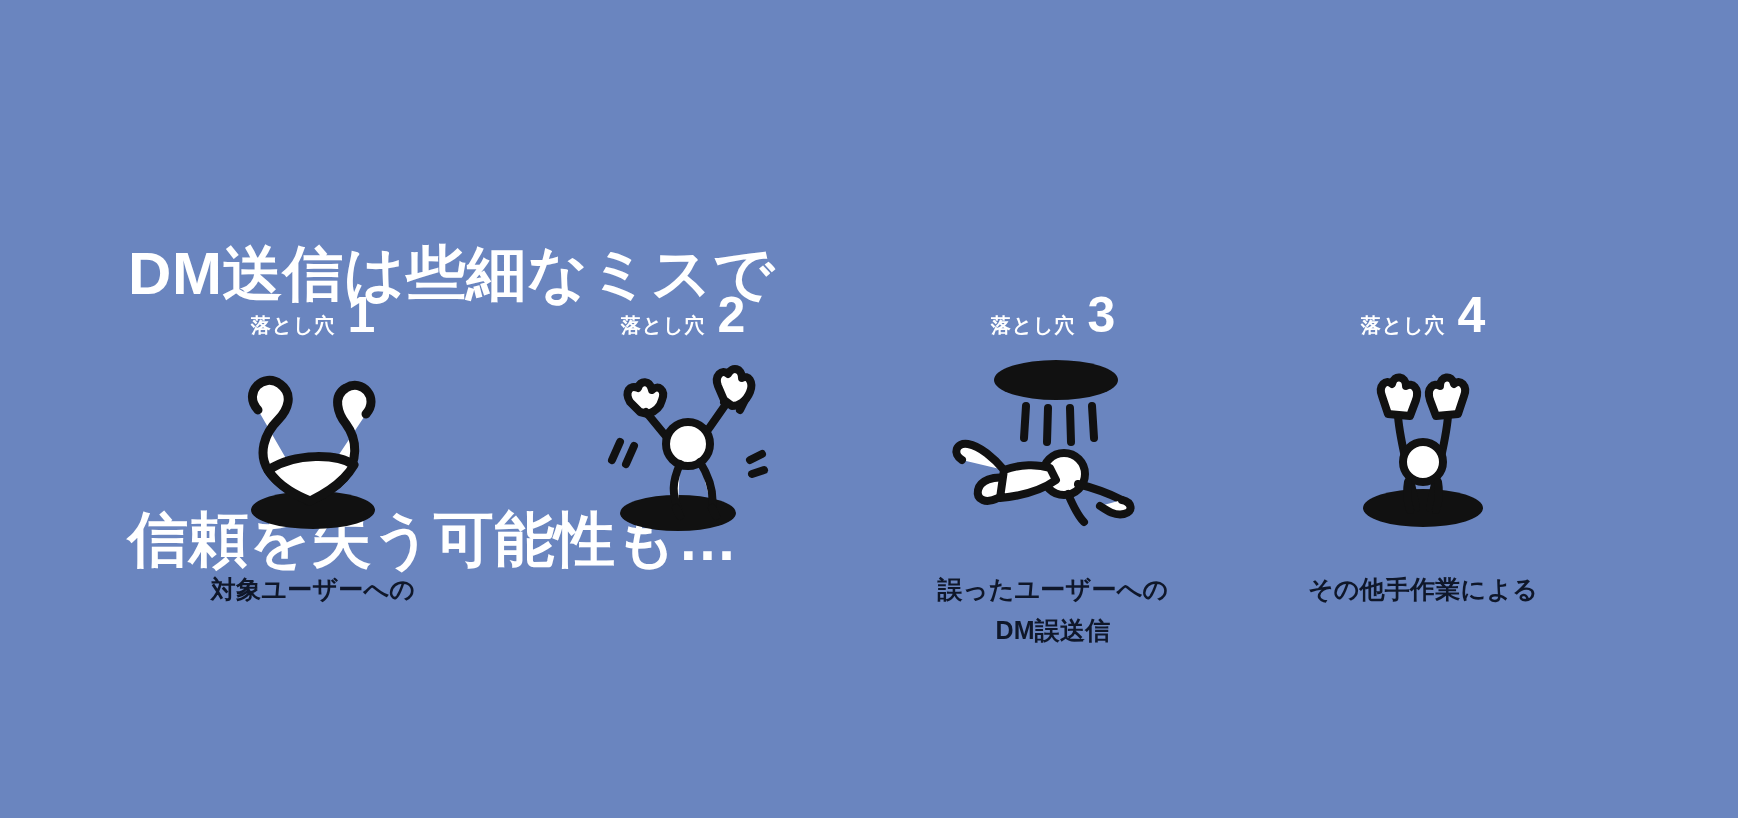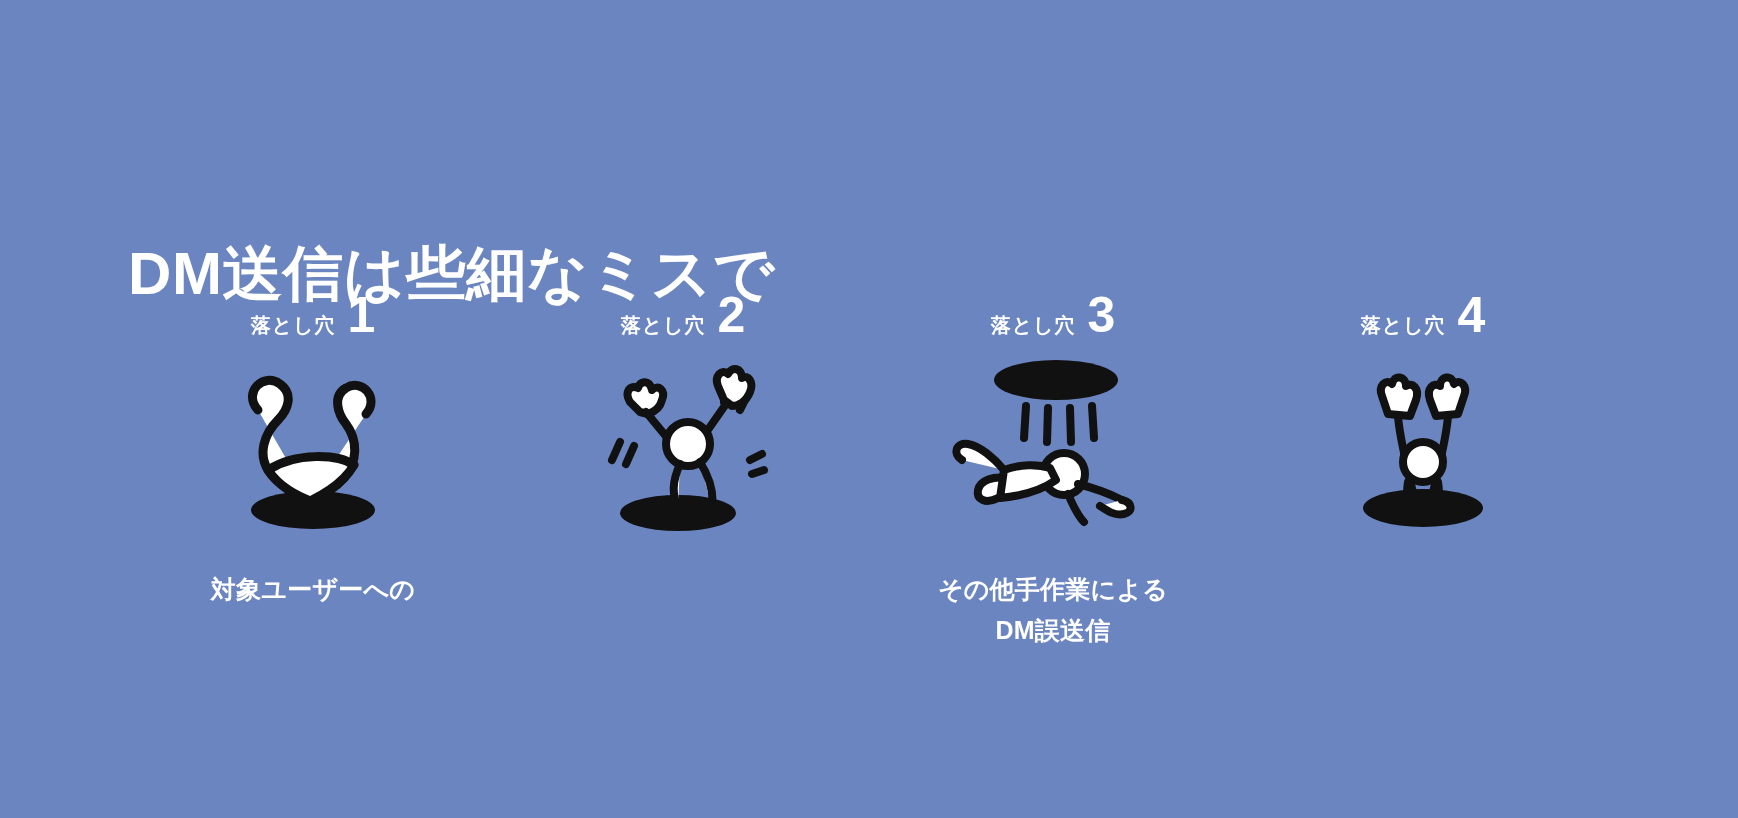--- a/index.html
+++ b/index.html
@@ -71,39 +71,40 @@
     font-family: "Liberation Sans", "DejaVu Sans", sans-serif;
   }
   .card-art {
     width: 230px;
     height: 185px;
     margin-top: 8px;
     display: block;
   }
   .card-caption {
     margin-top: 26px;
-    color: #ffffff;
+    color: #0f172a;
     font-size: 25px;
     font-weight: 700;
     line-height: 1.62;
     text-align: center;
     letter-spacing: 0.01em;
   }
   .card-caption span {
     display: block;
     white-space: pre;
   }
 </style>
 </head>
 <body>
 
 <div class="slide">
 
   <div class="headline">
     <span class="headline-line">DM送信は些細なミスで</span>
+    <span class="headline-line">信頼を失う可能性も…</span>
   </div>
 
   <div class="cards">
 
     <div class="card">
       <div class="card-label">
         <span class="card-label-text">落とし穴</span>
         <span class="card-label-num">1</span>
       </div>
       <svg class="card-art" viewBox="0 0 230 185">
@@ -167,21 +168,21 @@
           <path d="M24 102 C14 96 18 84 30 86 C42 88 56 100 66 112"></path>
           <path d="M60 140 C48 146 38 142 40 132 C42 122 56 118 68 120"></path>
           <circle cx="126" cy="116" r="21"></circle>
           <path d="M66 112 C82 106 100 106 112 110 L118 122 C104 132 84 138 62 140 Z"></path>
           <path d="M140 126 C156 130 172 136 184 142"></path>
           <path d="M184 142 C194 144 196 154 186 156 C176 158 168 152 162 148"></path>
           <path d="M130 136 C136 150 140 158 146 164"></path>
         </g>
       </svg>
       <div class="card-caption">
-        <span>その他手作業による</span>
+        <span>誤ったユーザーへの</span>
         <span>DM誤送信</span>
       </div>
     </div>
 
     <div class="card">
       <div class="card-label">
         <span class="card-label-text">落とし穴</span>
         <span class="card-label-num">4</span>
       </div>
       <svg class="card-art" viewBox="0 0 230 185">
@@ -192,17 +193,18 @@
         </g>
         <g fill="#ffffff" stroke="#111111" stroke-width="8" stroke-linejoin="round" stroke-linecap="round">
           <path d="M90 58 C92 86 102 116 108 150"></path>
           <path d="M140 58 C138 86 128 116 122 150"></path>
           <circle cx="115" cy="104" r="20"></circle>
           <path d="M100 124 C98 136 100 146 102 152"></path>
           <path d="M130 124 C132 136 130 146 128 152"></path>
         </g>
       </svg>
       <div class="card-caption">
+        <span>その他手作業による</span>
       </div>
     </div>
 
   </div>
 </div>
 
 </body></html>

